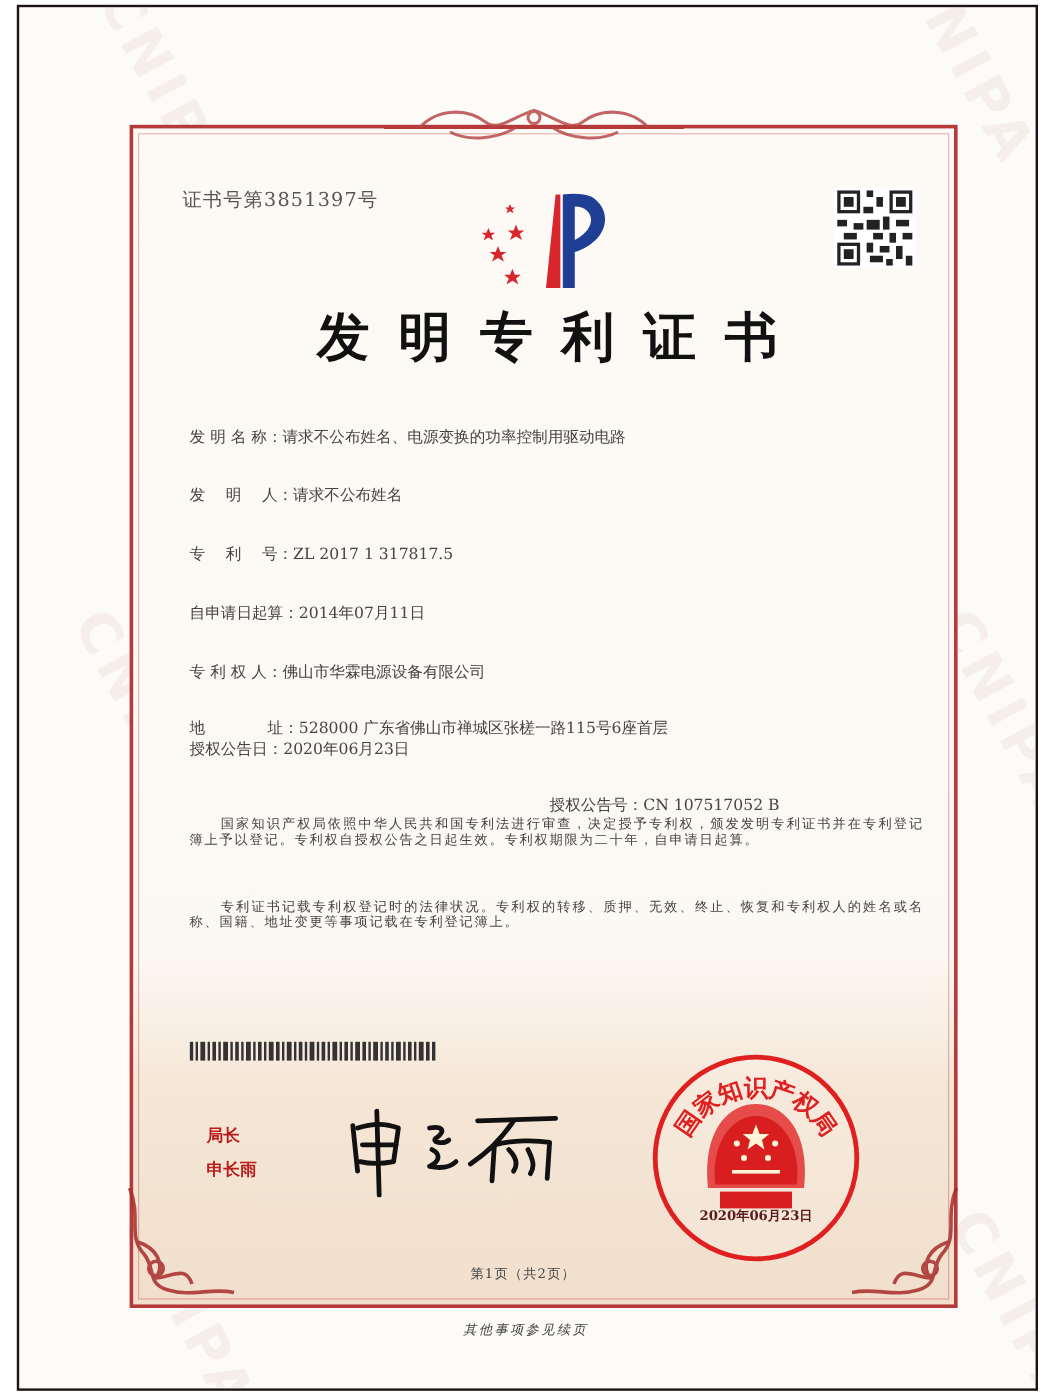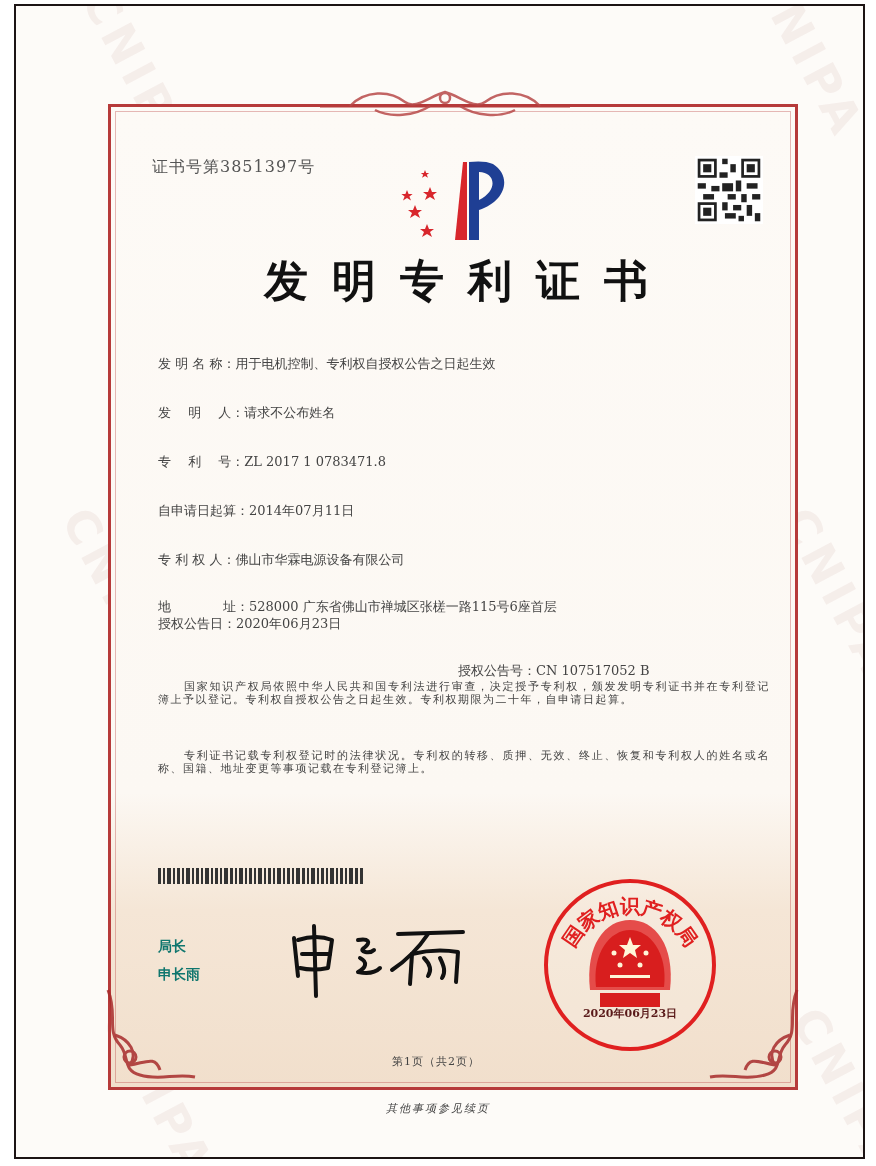--- a/index.html
+++ b/index.html
@@ -12,21 +12,21 @@
   .ornament-top { position:absolute; left:320px; top:84px; width:250px; height:36px; }
   .corner { position:absolute; width:100px; height:100px; }
   .cert-no { position:absolute; left:152px; top:157px; font-size:16px; color:#555; letter-spacing:1px; }
   .logo { position:absolute; left:395px; top:152px; width:120px; height:90px; }
   .qr { position:absolute; left:693px; top:156px; width:72px; height:68px; }
   .title { position:absolute; left:0; width:876px; top:252px; text-align:center; font-size:44px; font-weight:bold; letter-spacing:24px; color:#111; padding-left:24px; box-sizing:border-box;margin-left:18px; }
   .field { position:absolute; left:158px; font-size:13px; color:#444; white-space:nowrap; }
   .field .lbl { display:inline-block; letter-spacing:0; }
   .para { position:absolute; left:158px; width:612px; font-size:11px; color:#444; line-height:13px; letter-spacing:1.5px; text-indent:26px; text-align:justify; }
   .barcode { position:absolute; left:158px; top:868px; width:205px; height:16px; }
-  .role { position:absolute; left:158px; font-family:"DejaVu Sans", sans-serif; font-size:14px; color:#0f766e; font-weight:bold; }
+  .role { position:absolute; left:172px; font-family:"DejaVu Sans", sans-serif; font-size:14px; color:#b91c1c; font-weight:bold; }
   .signature { position:absolute; left:288px; top:918px; width:180px; height:80px; }
   .seal { position:absolute; left:540px; top:875px; width:180px; height:180px; }
   .page-no { position:absolute; left:0; width:872px; top:1054px; text-align:center; font-size:11px; color:#444; letter-spacing:1px; }
   .footer { position:absolute; left:0; width:876px; top:1101px; text-align:center; font-size:11px; color:#444; letter-spacing:2px;font-style:italic; }
 </style>
 </head>
 <body>
 
 <div class="outer">
   <div class="wm" style="left:30px;top:40px;">CNIPA</div>
@@ -110,27 +110,27 @@
       <rect x="22" y="21" width="2" height="3"></rect>
     <rect x="11" y="21" width="4" height="2"></rect>
       <rect x="16" y="22" width="2" height="2"></rect>
       <rect x="3" y="14" width="4" height="2"></rect>
   </g>
 </svg>
 
 <div class="title">发明专利证书</div>
 
 <div class="field" style="top:355px;">
-  <span class="lbl">发 明 名 称：</span><span>用于电机控制、专利权自授权公告之日起生效</span>
+  <span class="lbl">发 明 名 称：</span><span>请求不公布姓名、电源变换的功率控制用驱动电路</span>
 </div>
 <div class="field" style="top:404px;">
   <span class="lbl">发　 明　 人：</span><span>请求不公布姓名</span>
 </div>
 <div class="field" style="top:453px;">
-  <span class="lbl">专　 利　 号：</span><span>ZL 2017 1 0783471.8</span>
+  <span class="lbl">专　 利　 号：</span><span>ZL 2017 1 317817.5</span>
 </div>
 <div class="field" style="top:502px;">
   <span class="lbl">自申请日起算：</span><span>2014年07月11日</span>
 </div>
 <div class="field" style="top:551px;">
   <span class="lbl">专 利 权 人：</span><span>佛山市华霖电源设备有限公司</span>
 </div>
 <div class="field" style="top:598px;">
   <span class="lbl">地　　　　址：</span><span>528000 广东省佛山市禅城区张槎一路115号6座首层</span>
 </div>

